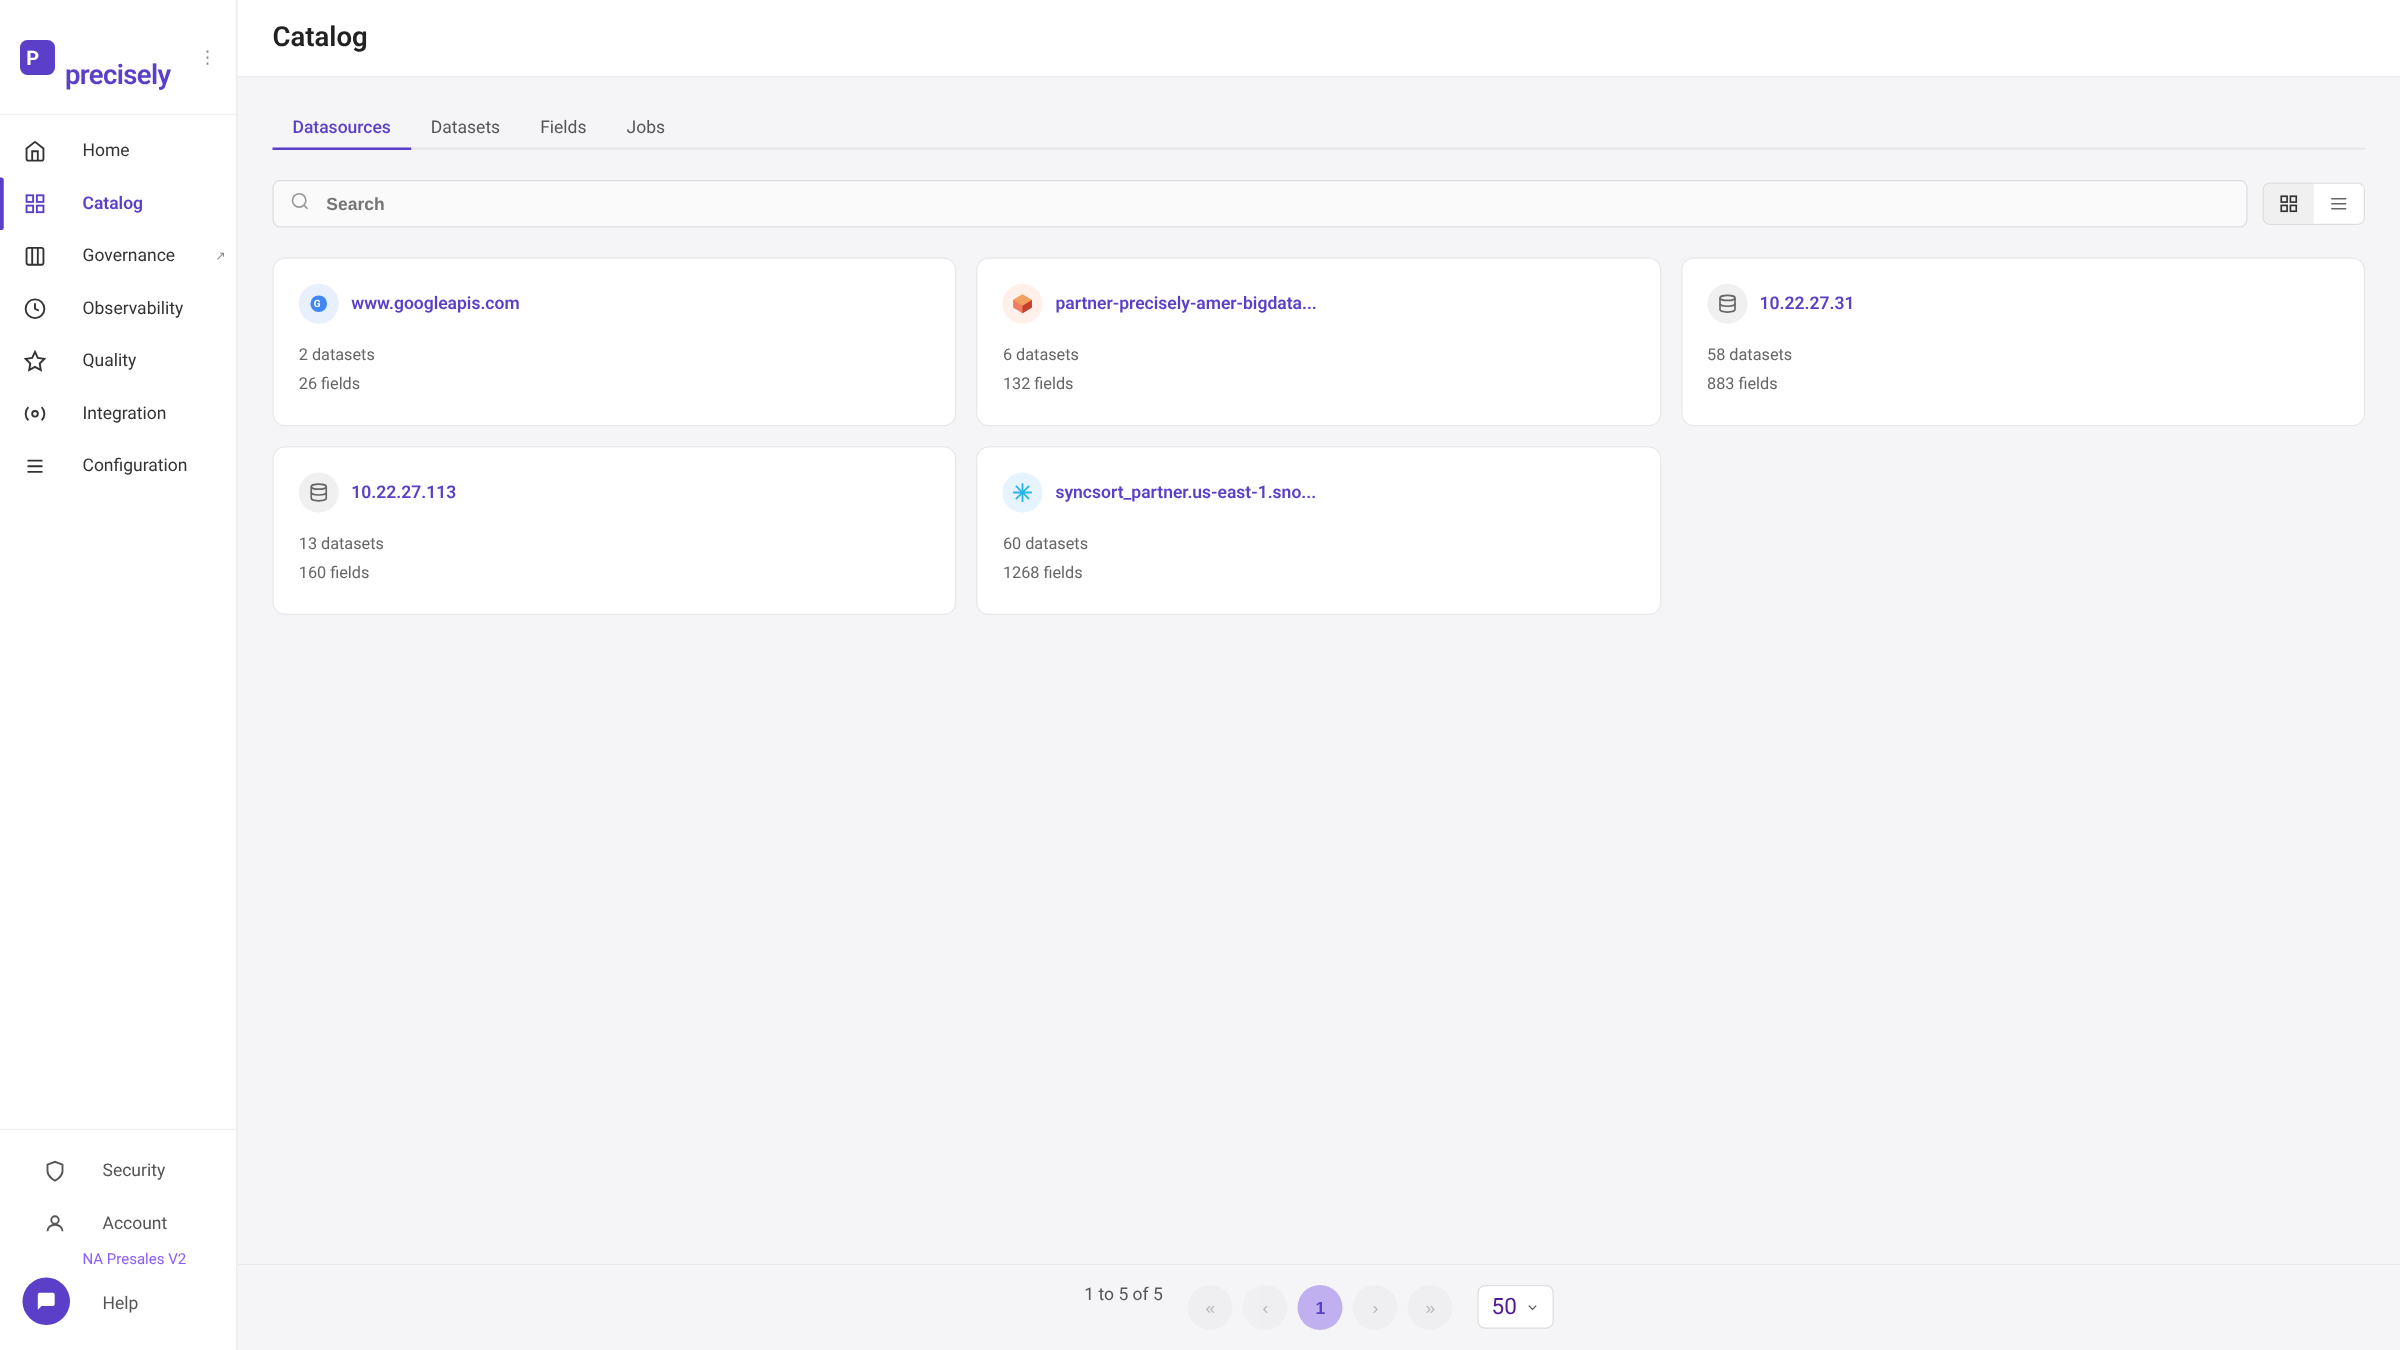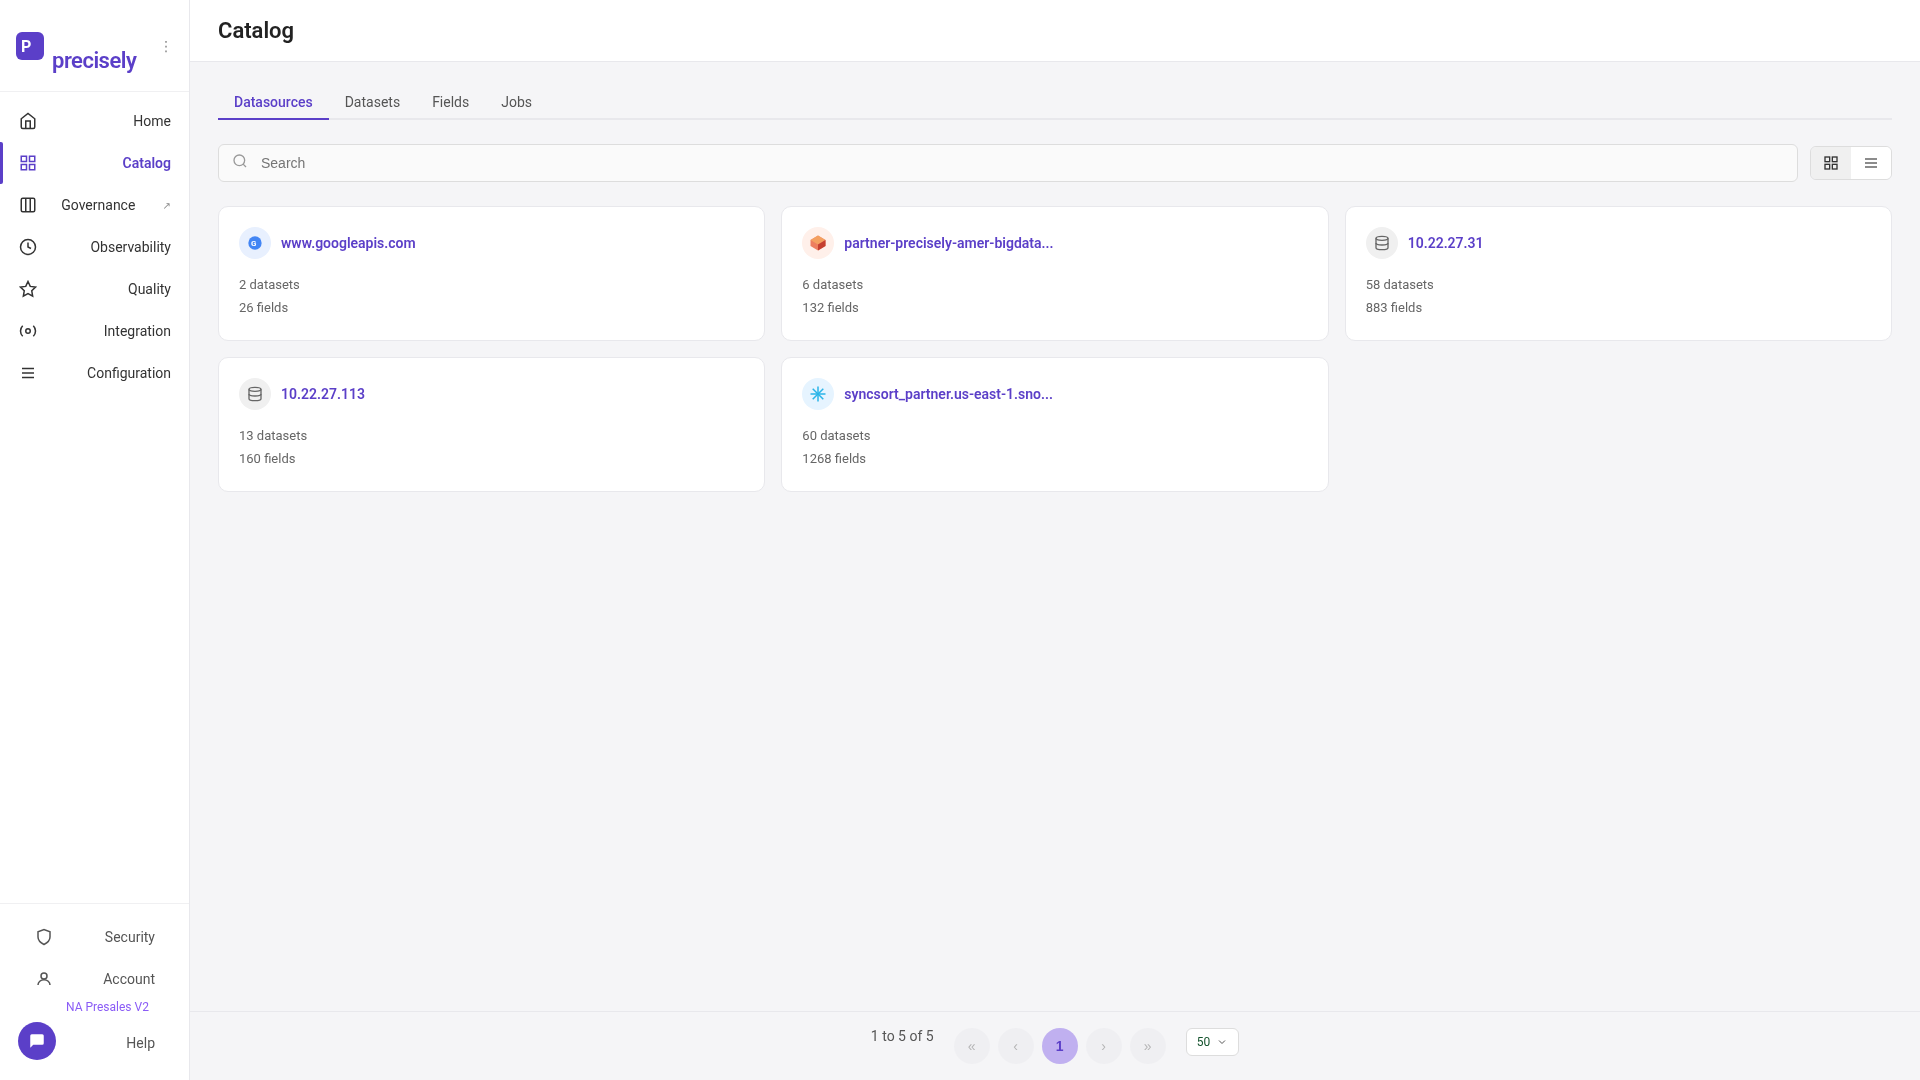--- a/index.html
+++ b/index.html
@@ -5,21 +5,21 @@
     * { box-sizing: border-box; margin: 0; padding: 0; }
     body { font-family: -apple-system, BlinkMacSystemFont, 'Segoe UI', Roboto, sans-serif; background: #f5f5f7; display: flex; height: 100vh; overflow: hidden; }
 
     
     .sidebar { width: 190px; background: #fff; display: flex; flex-direction: column; border-right: 1px solid #e8e8ec; height: 100vh; padding: 0; flex-shrink: 0; }
     .sidebar-logo { display: flex; align-items: center; padding: 18px 16px; gap: 8px; border-bottom: 1px solid #f0f0f2; }
     .logo-icon { width: 28px; height: 28px; }
     .logo-text { font-size: 22px; font-weight: 600; color: #5b3fc8; letter-spacing: -0.5px; margin-top: 30px; }
     .collapse-btn { margin-left: auto; color: #888; cursor: pointer; font-size: 14px; }
     .sidebar-nav { flex: 1; padding: 8px 0; }
-    .nav-item { display: flex; align-items: center; gap: 0; padding: 11px 18px; cursor: pointer; color: #333; font-size: 14px; font-weight: 400; text-decoration: none; position: relative; justify-content: space-between; }
+    .nav-item { display: flex; align-items: center; gap: 28px; padding: 11px 18px; cursor: pointer; color: #333; font-size: 14px; font-weight: 400; text-decoration: none; position: relative; }
     .nav-item.active { color: #5b3fc8; font-weight: 600; }
     .nav-item.active::before { content: ''; position: absolute; left: 0; top: 0; bottom: 0; width: 3px; background: #5b3fc8; border-radius: 0 2px 2px 0; }
     .nav-icon { width: 20px; height: 20px; display: flex; align-items: center; justify-content: center; color: inherit; flex-shrink: 0; }
     .nav-item .ext-icon { font-size: 10px; margin-left: 4px; color: #888; }
     .sidebar-bottom { padding: 12px 16px 16px; border-top: 1px solid #f0f0f2; }
     .sidebar-bottom .nav-item { color: #555; }
     .account-sub { padding: 0 18px 8px 50px; font-size: 12px; color: #8b5cf6; cursor: pointer; }
     .chat-btn { position: absolute; bottom: 20px; left: 18px; width: 38px; height: 38px; border-radius: 50%; background: #5b3fc8; display: flex; align-items: center; justify-content: center; cursor: pointer; color: white; font-size: 18px; }
 
     
@@ -30,21 +30,21 @@
     .content-area { flex: 1; overflow-y: auto; padding: 24px 28px; position: relative; }
 
     
     .tabs { display: flex; gap: 0; margin-bottom: 24px; border-bottom: 2px solid #e8e8ec; text-align: center; }
     .tab { padding: 8px 16px; font-size: 14px; cursor: pointer; color: #555; border-bottom: 2px solid transparent; margin-bottom: -2px; font-weight: 400; }
     .tab.active { color: #5b3fc8; border-bottom: 2px solid #5b3fc8; font-weight: 500; }
 
     
     .search-row { display: flex; align-items: center; gap: 12px; margin-bottom: 24px; }
     .search-container { flex: 1; position: relative; }
-    .search-input { width: 100%; padding: 10px 16px 10px 42px; border: 1px solid #ddd; border-radius: 6px; font-size: 14px; color: #333; background: #fafafa; outline: none; }
+    .search-input { width: 100%; padding: 10px 16px 10px 42px; border: 1px solid #ddd; border-radius: 6px; font-size: 14px; color: #333; background: #fafafa; outline: none; font-weight: bold; }
     .search-icon-wrap { position: absolute; left: 14px; top: 50%; transform: translateY(-50%); color: #999; }
     .view-toggle { display: flex; border: 1px solid #ddd; border-radius: 6px; overflow: hidden; }
     .view-btn { padding: 8px 12px; background: #fff; cursor: pointer; color: #666; border: none; font-size: 16px; display: flex; align-items: center; justify-content: center; }
     .view-btn.active { background: #f0f0f0; color: #333; }
 
     
     .cards-grid { display: grid; grid-template-columns: repeat(3, 1fr); gap: 16px; }
     .datasource-card { background: #fff; border: 1px solid #e8e8ec; border-radius: 10px; padding: 20px; cursor: pointer; transition: box-shadow 0.2s; }
     .card-header { display: flex; align-items: center; gap: 10px; margin-bottom: 14px; }
     .card-icon { width: 32px; height: 32px; border-radius: 50%; display: flex; align-items: center; justify-content: center; font-size: 16px; flex-shrink: 0; }
@@ -54,21 +54,21 @@
     .card-icon.snowflake { background: #e6f4ff; color: #29b5e8; }
     .card-title { font-size: 14px; font-weight: 600; color: #5b3fc8; text-decoration: none; }
     .card-meta { font-size: 13px; color: #666; line-height: 1.8; }
 
     
     .pagination-bar { position: fixed; bottom: 0; left: 190px; right: 0; background: #f5f5f7; padding: 16px 28px; display: flex; align-items: flex-start; justify-content: center; gap: 8px; border-top: 1px solid #e8e8ec; }
     .page-info { font-size: 14px; color: #555; margin-right: 12px; }
     .page-btn { width: 36px; height: 36px; border-radius: 50%; border: none; background: #e8e8ec; color: #555; cursor: pointer; font-size: 14px; display: flex; align-items: center; justify-content: center; }
     .page-btn.active { background: #c0b0f0; color: #5b3fc8; font-weight: 600; }
     .page-btn:disabled { opacity: 0.4; cursor: not-allowed; }
-    .per-page-select { display: flex; align-items: center; gap: 6px; margin-left: 12px; background: #fff; border: 1px solid #ddd; border-radius: 6px; padding: 6px 10px; font-size: 12px; cursor: pointer; color: #14532d; }
+    .per-page-select { display: flex; align-items: center; gap: 6px; margin-left: 12px; background: #fff; border: 1px solid #ddd; border-radius: 6px; padding: 6px 10px; font-size: 18px; cursor: pointer; color: #4c1d95; }
   </style>
 </head>
 <body>
 
 <nav class="sidebar">
   <div class="sidebar-logo">
 
     <svg class="logo-icon" viewBox="0 0 28 28" fill="none">
       <rect width="28" height="28" rx="6" fill="#5b3fc8"></rect>
       <text x="5" y="20" font-size="16" fill="white" font-weight="bold">P</text>

